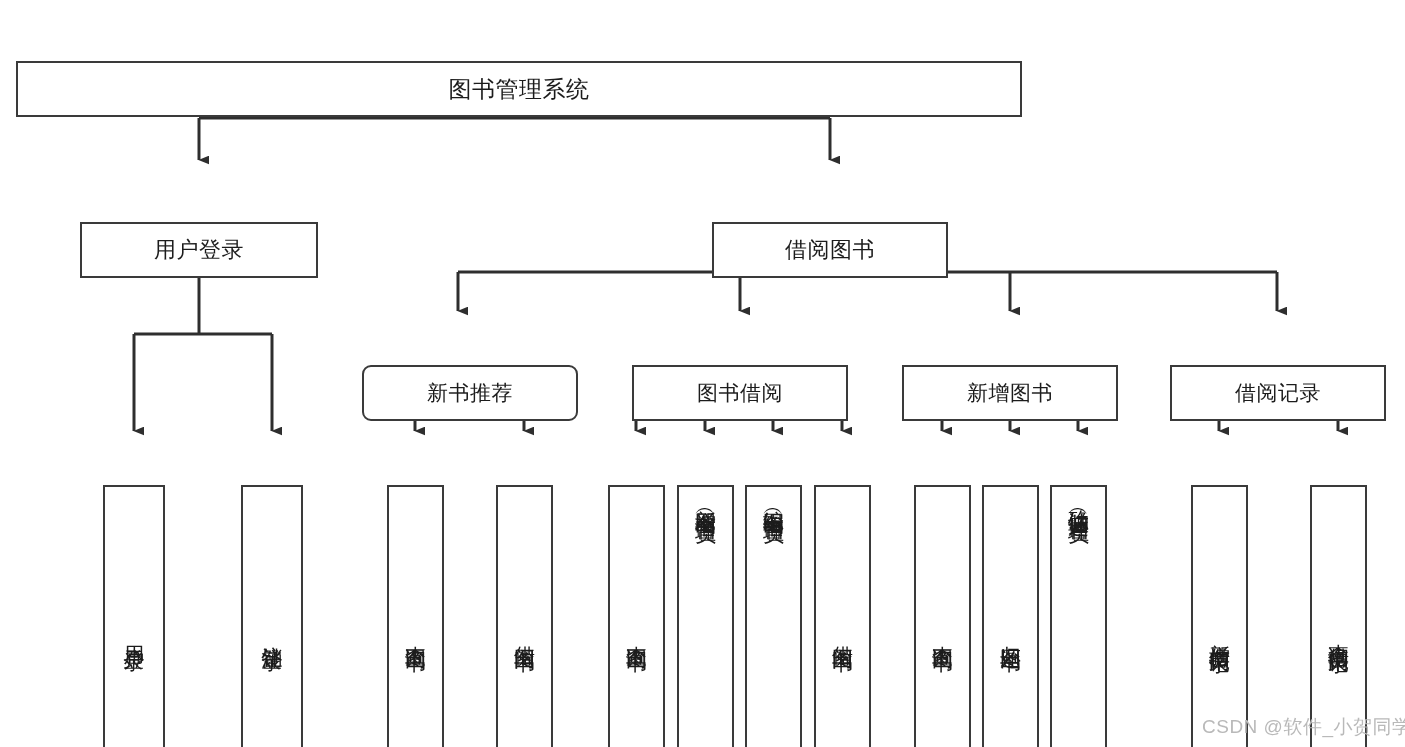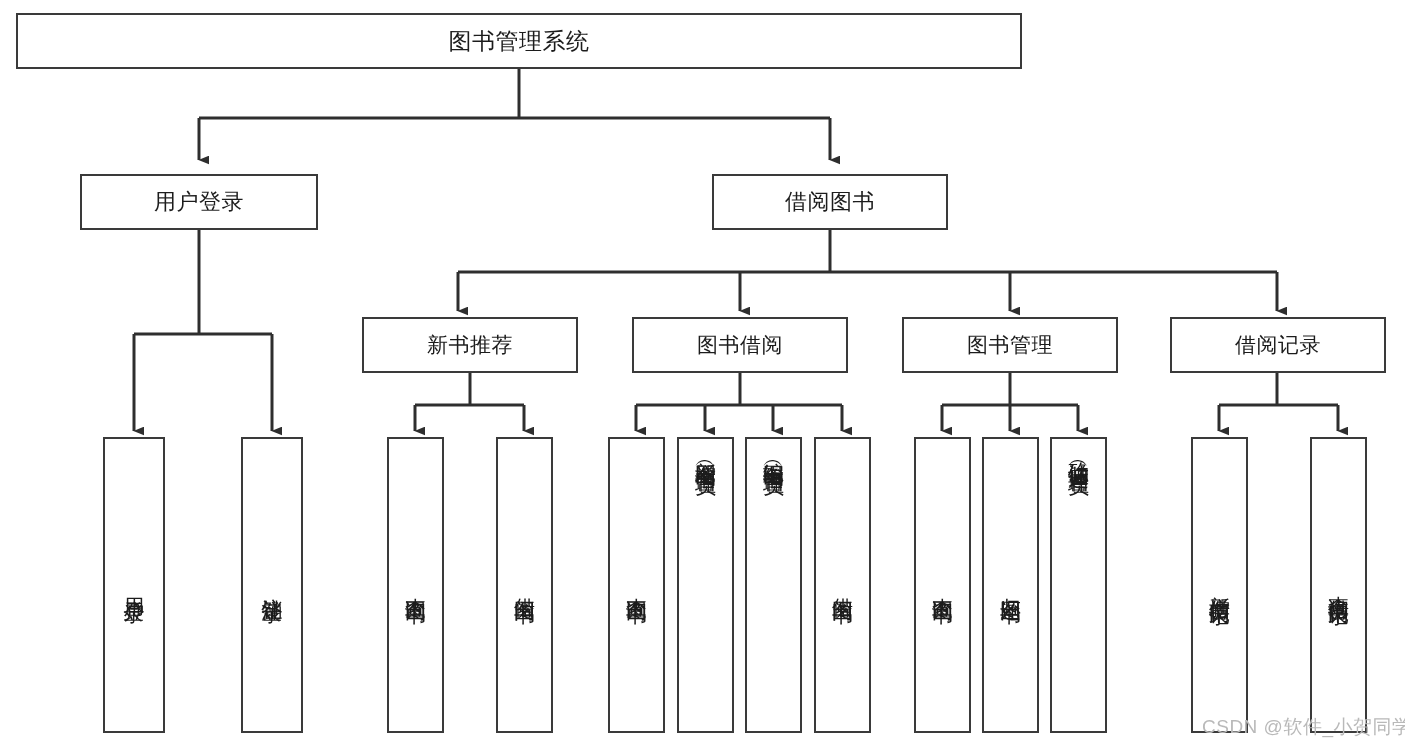--- a/index.html
+++ b/index.html
@@ -28,20 +28,21 @@
   }
   .node {
     position: absolute;
     box-sizing: border-box;
     background: #ffffff;
     border: 2px solid #3a3a3a;
     display: flex;
     align-items: center;
     justify-content: center;
     text-align: center;
+    margin-top: 48px;
   }
   .node .label {
     display: block;
     line-height: 1.22;
     letter-spacing: 0.5px;
     color: #1c1c1c;
   }
   .node.root .label { font-size: 23px; }
   .node.level2 .label { font-size: 22px; }
   .node.level3 .label { font-size: 21px; }
@@ -125,28 +126,28 @@
     <span class="label">图书管理系统</span>
   </div>
 
   <div class="node level2" style="left:80px; top:174px; width:238px; height:56px;">
     <span class="label">用户登录</span>
   </div>
   <div class="node level2" style="left:712px; top:174px; width:236px; height:56px;">
     <span class="label">借阅图书</span>
   </div>
 
-  <div class="node level3" style="left:362px; top:317px; width:216px; height:56px;">
+  <div class="node level3" style="left:362px; top:317px; width:216px; height:56px;border-radius:9px;">
     <span class="label">新书推荐</span>
   </div>
   <div class="node level3" style="left:632px; top:317px; width:216px; height:56px;">
     <span class="label">图书借阅</span>
   </div>
   <div class="node level3" style="left:902px; top:317px; width:216px; height:56px;">
-    <span class="label">图书管理</span>
+    <span class="label">新增图书</span>
   </div>
   <div class="node level3" style="left:1170px; top:317px; width:216px; height:56px;align-items:center;">
     <span class="label">借阅记录</span>
   </div>
 
   <div class="node leaf mid" style="left:103px; top:437px; width:62px; height:296px;">
     <span class="label">用户登录</span>
   </div>
   <div class="node leaf mid" style="left:241px; top:437px; width:62px; height:296px;">
     <span class="label">注销登录</span>

